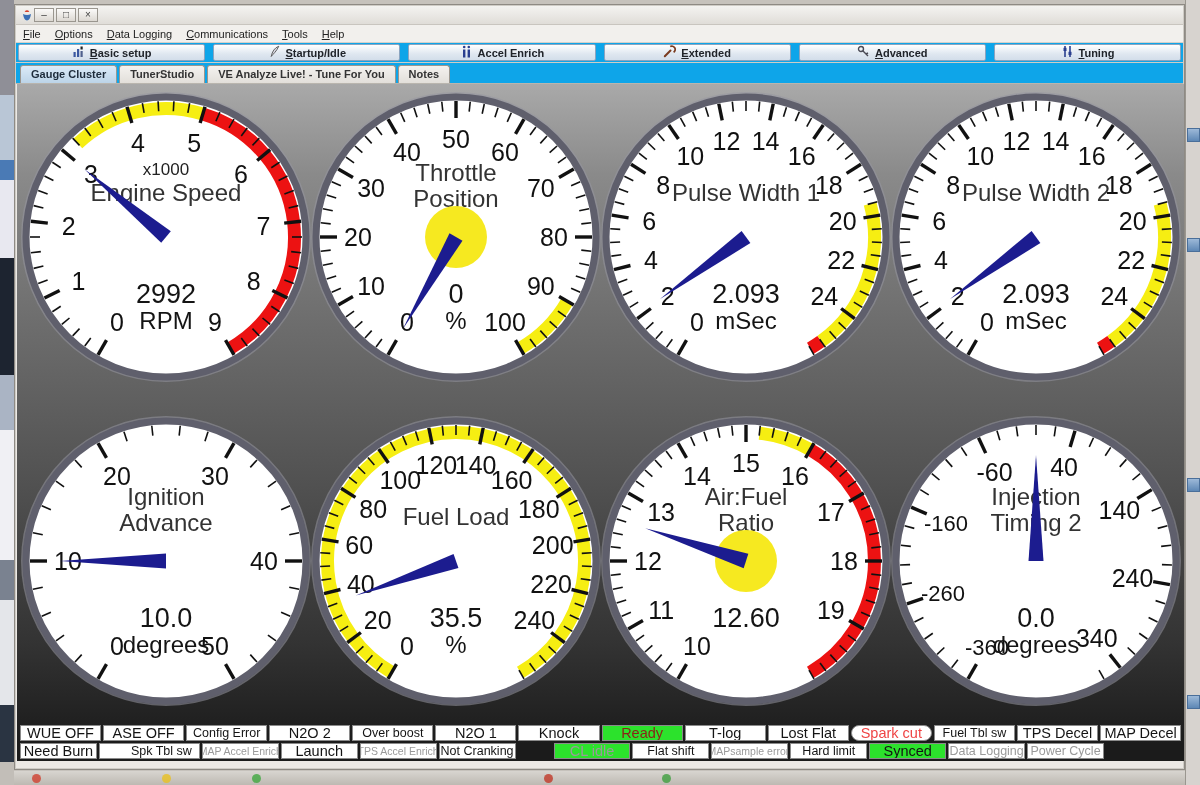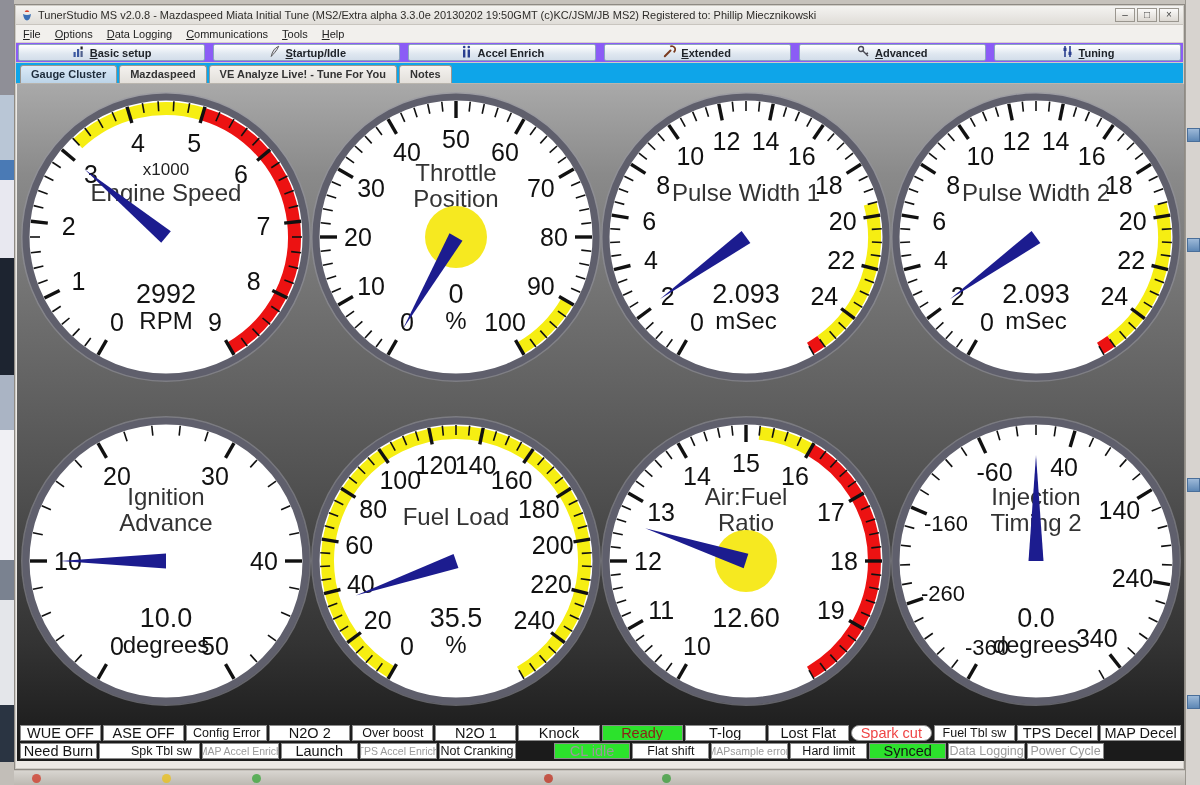--- a/index.html
+++ b/index.html
@@ -25,21 +25,21 @@
   .titlebar .title-text { flex:1; overflow:hidden; white-space:nowrap; margin-left:4px; }
   .winbtns { display:flex; gap:2px; }
   .winbtn { width:20px; height:14px; border:1px solid #9a968f; background:linear-gradient(#fbfaf9,#dcd8d2);
     font-size:10px; line-height:11px; text-align:center; color:#444; cursor:pointer; }
 
   .menubar { position:absolute; left:1px; top:20px; right:1px; height:18px; background:#f2f0ed;
     border-bottom:1px solid #d4d0ca; display:flex; align-items:center; font-size:11px; color:#222; }
   .menu-item { padding:2px 7px; cursor:pointer; }
   .menu-item u { text-decoration:underline; }
 
-  .toolbar { position:absolute; left:1px; top:38px; right:1px; height:20px; background:#8b5cf6;
+  .toolbar { position:absolute; left:1px; top:38px; right:1px; height:20px; background:#0ea5e9;
     display:flex; padding:1px 2px; gap:8px; border-bottom:1px solid #cfccc6; }
   .tool-btn { flex:1; border:1px solid #8aa4c0; border-radius:2px;
     background:linear-gradient(#ffffff,#dfe7f0 60%, #d3deea); font-size:11px; font-weight:bold;
     color:#20242a; display:flex; align-items:center; justify-content:center; gap:5px; cursor:pointer; }
   .tool-btn svg { flex:none; }
 
   .tabbar { position:absolute; left:1px; top:58px; right:1px; height:21px; background:#0ea5e9;
     display:flex; align-items:flex-end; padding-left:4px; gap:2px; border-bottom:1px solid #b9b5ae; }
   .tab { border:1px solid #9a968f; border-bottom:none; border-radius:3px 3px 0 0;
     background:linear-gradient(#f4f2ef,#e2dfda); padding:2px 10px 3px; font-size:11px; font-weight:bold;
@@ -97,21 +97,20 @@
   <div class="dot" style="left:648px;background:#3f9f3f"></div>
 </div>
 
 <div class="window">
 
   <div class="titlebar">
     <svg width="14" height="14" viewBox="0 0 14 14">
       <path d="M3 6 q4 2 8 0 q-1 6.5 -4 6.5 q-3 0 -4 -6.5z" fill="#3b6fb5"></path>
       <path d="M4.6 3.4 q2.4 -2.4 4.8 0 q-2.4 1.4 -4.8 0z" fill="#d43d2a"></path>
     </svg>
-    <span class="title-text">TunerStudio MS v2.0.8 - Mazdaspeed Miata Initial Tune (MS2/Extra alpha  3.3.0e 20130202 19:50GMT (c)KC/JSM/JB MS2) Registered to: Phillip Miecznikowski</span>
     <span class="winbtns">
       <span class="winbtn">–</span>
       <span class="winbtn">□</span>
       <span class="winbtn">×</span>
     </span>
   </div>
 
   <div class="menubar">
       <span class="menu-item"><u>F</u>ile</span>
       <span class="menu-item"><u>O</u>ptions</span>
@@ -164,21 +163,21 @@
             <line x1="4" y1="1" x2="4" y2="12" stroke="#2a3f8f" stroke-width="1.6"></line>
             <line x1="9" y1="1" x2="9" y2="12" stroke="#2a3f8f" stroke-width="1.6"></line>
             <rect x="2.5" y="2.8" width="3" height="3.2" fill="#2a3f8f"></rect>
             <rect x="7.5" y="6.8" width="3" height="3.2" fill="#2a3f8f"></rect>
           </svg></span>
         <span><u>T</u>uning</span>
       </div>
     </div>
   <div class="tabbar">
       <div class="tab selected">Gauge Cluster</div>
-      <div class="tab">Mazdaspeed</div>
+      <div class="tab">TunerStudio</div>
       <div class="tab">VE Analyze Live! - Tune For You</div>
       <div class="tab">Notes</div>
     </div>
 
   <div class="dashboard">
     <div class="gauge" style="left: 4px; top: 8px;"><svg width="290" height="290" viewBox="0 0 290 290">
           <circle cx="145" cy="145" r="144" fill="none" stroke="rgba(150,150,160,0.55)" stroke-width="2"></circle>
           <circle cx="145" cy="145" r="140" fill="#ffffff" stroke="#5f5f6c" stroke-width="7"></circle>
           <path d="M 56.82 51.53 A 128.5 128.5 0 0 1 181.85 21.90" fill="none" stroke="#f6ee12" stroke-width="13"></path>
           <path d="M 181.85 21.90 A 128.5 128.5 0 0 1 209.25 256.28" fill="none" stroke="#ec1212" stroke-width="13"></path>

